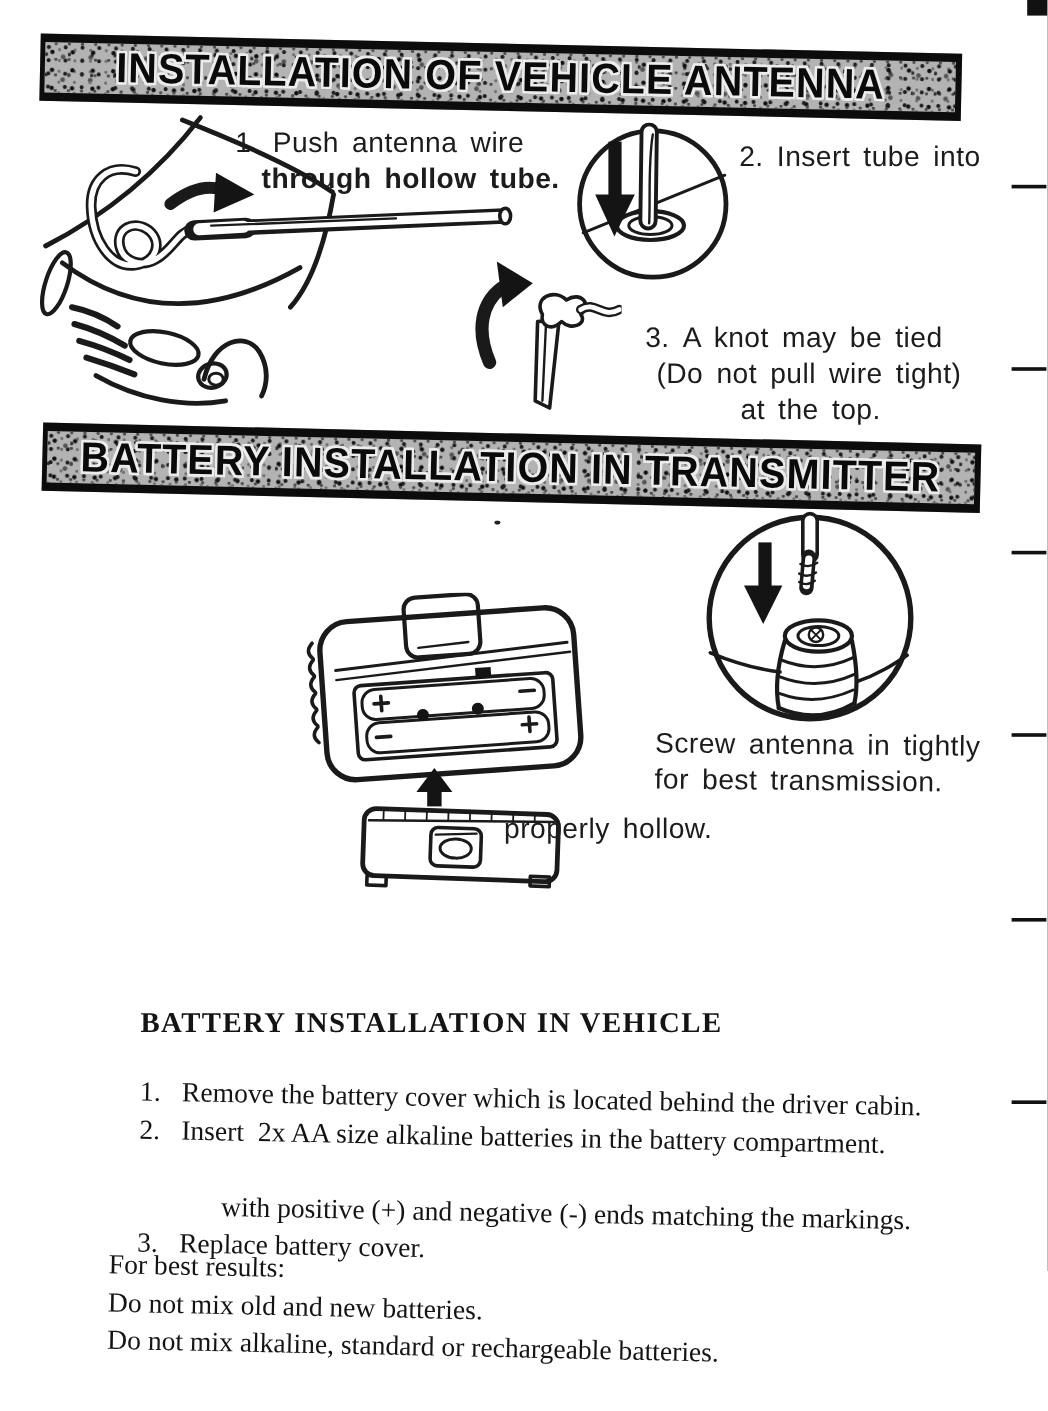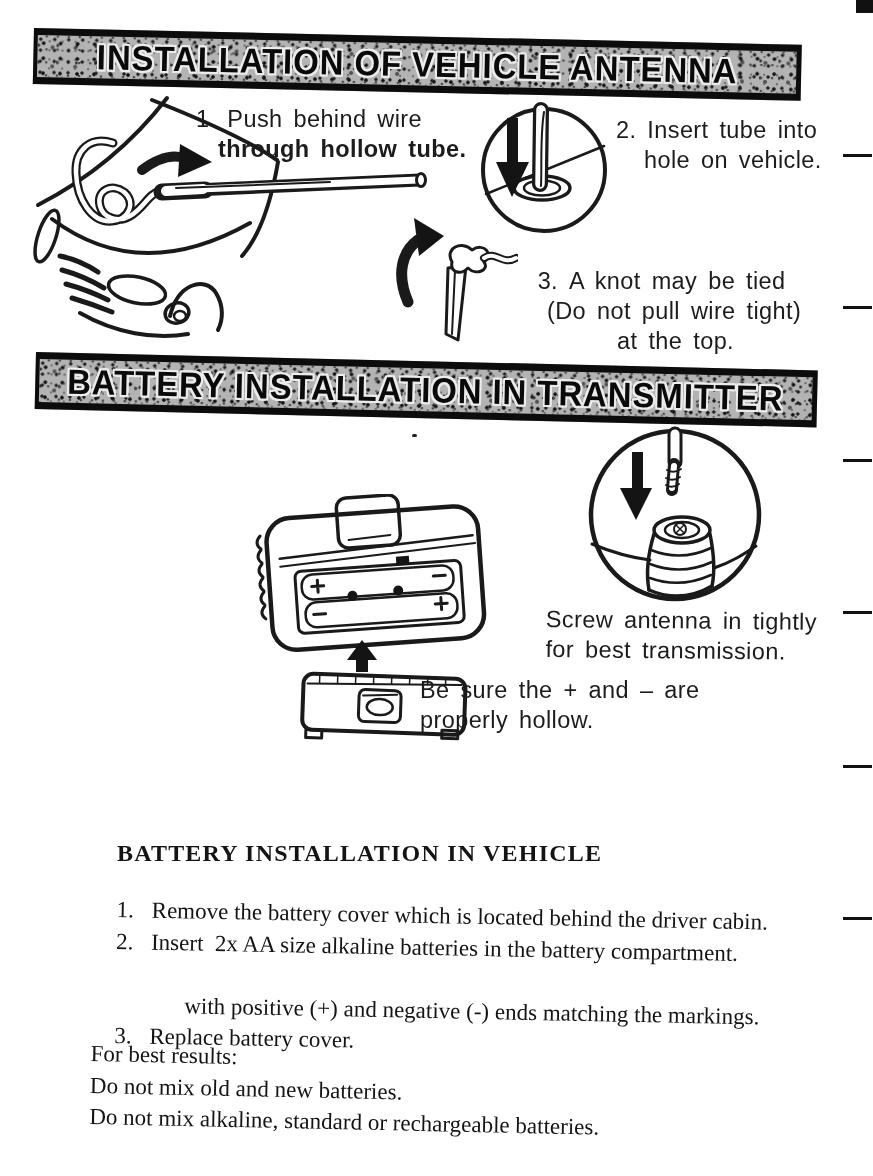--- a/index.html
+++ b/index.html
@@ -99,41 +99,40 @@
     <path class="ink" stroke-width="2" d="M156 100 L310 94"></path>
     <ellipse cx="401" cy="92" rx="4.5" ry="6.5" fill="#fff" stroke="#1a1a1a" stroke-width="3"></ellipse>
 
     <g>
       <path class="ink" stroke-width="10" stroke-linecap="butt" d="M122 82 Q146 64, 164 70"></path>
       <polygon class="fill" points="160,56 192,74 158,89"></polygon>
     </g>
   </svg>
 
   <div class="caption abs" style="left:196px;top:104px;">
-    <span><span>1.</span>&nbsp;<span>Push behind wire</span></span>
+    <span><span>1.</span>&nbsp;<span>Push antenna wire</span></span>
     <span class="hang" style="padding-left:22px;font-weight:bold;">through hollow tube.</span>
   </div>
 
   <svg class="abs" style="left:478px;top:102px;" width="132" height="136" viewBox="0 0 132 136">
     <circle class="ink" stroke-width="4" cx="66" cy="68" r="61"></circle>
     <path class="ink" stroke-width="2.5" d="M8 92 L126 44"></path>
     <ellipse class="ink" stroke-width="3.5" cx="64" cy="86" rx="28" ry="12"></ellipse>
     <ellipse class="ink" stroke-width="2.5" cx="64" cy="86" rx="18" ry="7.5"></ellipse>
     <path class="ink" stroke-width="16" d="M63 8 L62 82"></path>
     <path class="wht" stroke-width="9.5" d="M63 8 L62 82"></path>
     <path class="ink" stroke-width="2" d="M66 10 C62 35, 64 62, 63 84"></path>
     <g>
       <rect class="fill" x="29" y="16" width="11" height="46"></rect>
       <polygon class="fill" points="18,60 51,60 34,95"></polygon>
     </g>
   </svg>
 
   <div class="caption abs" style="left:616px;top:115px;">
     <span><span>2.</span>&nbsp;<span>Insert tube into</span></span>
-    <span class="hang" style="padding-left:28px;">hole on vehicle.</span>
   </div>
 
   <svg class="abs" style="left:392px;top:214px;" width="126" height="132" viewBox="0 0 126 132">
     <g>
       <path class="ink" stroke-width="11" stroke-linecap="butt" d="M16 88 C4 60, 10 38, 26 26"></path>
       <polygon class="fill" points="22,4 52,22 27,42"></polygon>
     </g>
     <polygon points="56,54 74,52 66,126 54,120" fill="#fff" stroke="#1a1a1a" stroke-width="3" stroke-linejoin="round"></polygon>
     <path class="ink" stroke-width="2" d="M63 56 L60 120"></path>
     <path d="M60 48 C52 34, 70 26, 80 36 C92 28, 102 40, 92 48 C98 56, 84 62, 76 54 C68 62, 58 58, 60 48 Z" fill="#fff" stroke="#1a1a1a" stroke-width="3" stroke-linejoin="round"></path>
@@ -212,21 +211,20 @@
       <rect class="ink" stroke-width="3" x="196" y="234" width="16" height="8"></rect>
     </g>
   </svg>
 
   <div class="caption abs" style="left:546px;top:604px;transform:rotate(0.6deg);transform-origin:left top;">
     <span class="hang">Screw antenna in tightly</span>
     <span class="hang">for best transmission.</span>
   </div>
 
   <div class="caption abs" style="left:420px;top:675px;">
-    <span class="hang">Be sure the + and – are</span>
     <span class="hang">properly hollow.</span>
   </div>
 
   <div class="serif heading abs" style="left:117px;top:840px;">BATTERY INSTALLATION IN VEHICLE</div>
 
   <div class="serif abs" style="left:117px;top:894px;width:740px;transform:rotate(1.1deg);transform-origin:left top;">
     <div class="list-item">
       <span class="num">1.</span>
       <span class="txt">Remove the battery cover which is located behind the driver cabin.</span>
     </div>

